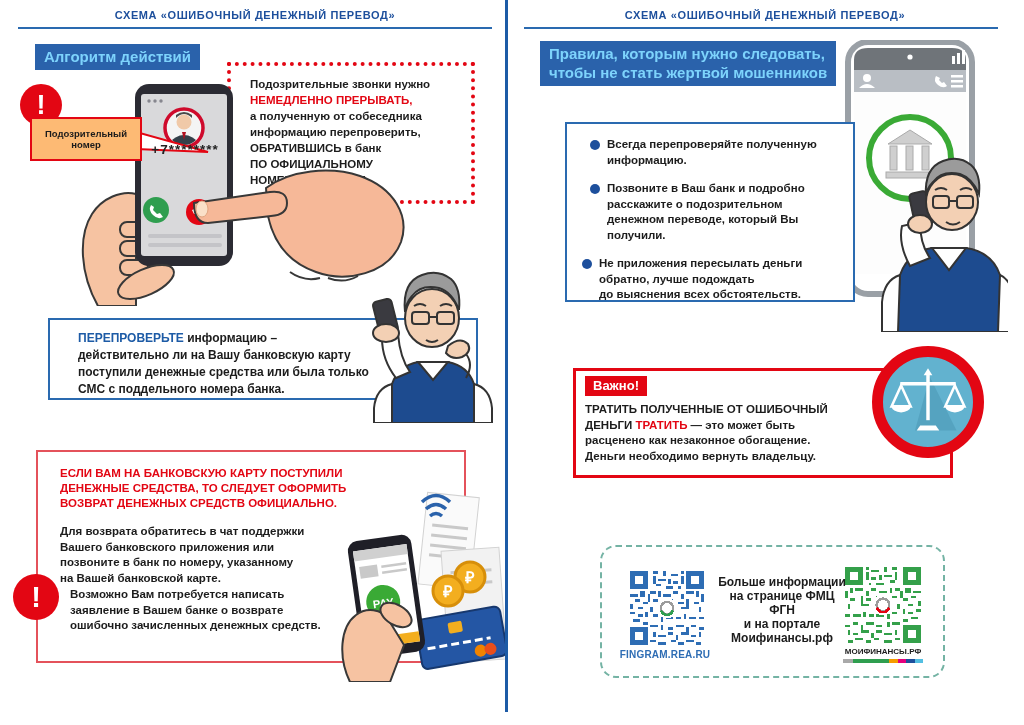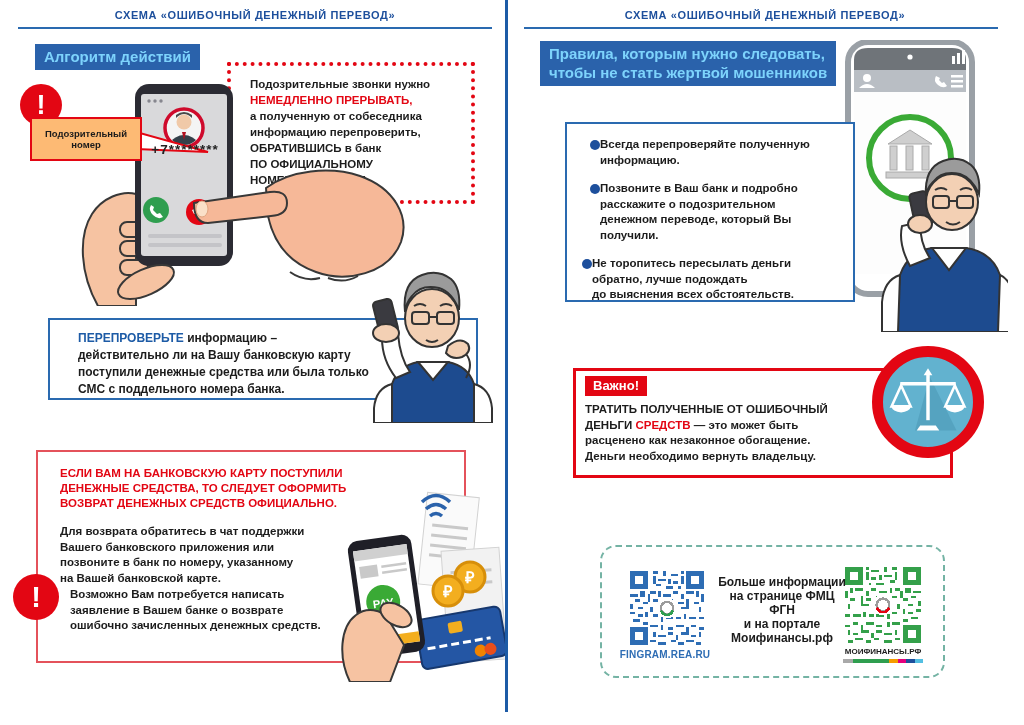--- a/index.html
+++ b/index.html
@@ -39,21 +39,21 @@
               box-sizing:border-box;background:#fff;}
   .return-title{left:60px;top:466px;width:340px;font-size:11.5px;font-weight:700;
                 line-height:15px;color:#e30613;}
   .return-para1{left:60px;top:524px;width:300px;font-size:11.5px;font-weight:700;line-height:15.5px;}
   .return-para2{left:70px;top:587px;width:300px;font-size:11.5px;font-weight:700;line-height:15.5px;}
 
   
   .rules-badge{left:540px;top:41px;}
   .bullets-box{left:565px;top:122px;width:290px;height:180px;border:2px solid #2a6ab0;
                box-sizing:border-box;background:#fff;}
-  .bullet-row{display:flex;gap:0;margin:0 0 13px 0;}
+  .bullet-row{display:flex;gap:7px;margin:0 0 13px 0;}
   .bullet-dot{width:10px;height:10px;border-radius:50%;background:#1d4f9c;flex:0 0 auto;margin-top:3px;}
   .bullet-text{font-size:11.5px;font-weight:700;line-height:15.5px;}
   .bullets-inner{position:absolute;left:590px;top:137px;width:250px;}
   .important-box{left:573px;top:368px;width:380px;height:110px;border:3px solid #e30613;
                  box-sizing:border-box;background:#fff;}
   .important-badge{left:585px;top:376px;background:#e30613;color:#fff;font-size:13px;
                    font-weight:700;padding:2px 8px 3px;display:inline-block;}
   .important-text{left:585px;top:402px;width:300px;font-size:11.5px;font-weight:700;line-height:15.5px;}
   .scales-circle{left:872px;top:346px;width:112px;height:112px;border-radius:50%;
                  background:#62b2cf;border:11px solid #e30613;box-sizing:border-box;
@@ -285,31 +285,31 @@
     </div>
     <div class="bullet-row">
       <div class="bullet-dot"></div>
       <div class="bullet-text" data-bind="right_page.bullets.1">Позвоните в Ваш банк и подробно
 расскажите о подозрительном
 денежном переводе, который Вы
 получили.</div>
     </div>
     <div class="bullet-row" style="margin-left:-8px">
       <div class="bullet-dot"></div>
-      <div class="bullet-text" data-bind="right_page.bullets.2">Не торопитесь пересылать деньги
+      <div class="bullet-text" data-bind="right_page.bullets.2">Не приложения пересылать деньги
 обратно, лучше подождать
 до выяснения всех обстоятельств.</div>
     </div>
   </div>
 
   <div class="abs important-box"></div>
   <div class="abs important-badge" data-bind="right_page.important.badge">Важно!</div>
   <div class="abs important-text">
     <span data-bind="right_page.important.black1">ТРАТИТЬ ПОЛУЧЕННЫЕ ОТ ОШИБОЧНЫЙ
-ДЕНЬГИ </span><span class="red-inline" data-bind="right_page.important.red">СРЕДСТВ</span><span data-bind="right_page.important.black2"> — это может быть
+ДЕНЬГИ </span><span class="red-inline" data-bind="right_page.important.red">ТРАТИТЬ</span><span data-bind="right_page.important.black2"> — это может быть
 расценено как незаконное обогащение.
 Деньги необходимо вернуть владельцу.</span>
   </div>
 
   <div class="abs scales-circle">
     <svg width="78" height="78" viewBox="0 0 90 90">
       <path d="M47,16 L78,78 L30,78 Z" fill="#4a97b5" opacity="0.55"></path>
       <line x1="45" y1="12" x2="45" y2="66" stroke="#fff" stroke-width="4"></line>
       <polygon points="45,6 40,14 50,14" fill="#fff"></polygon>
       <line x1="13" y1="24" x2="77" y2="24" stroke="#fff" stroke-width="4"></line>

